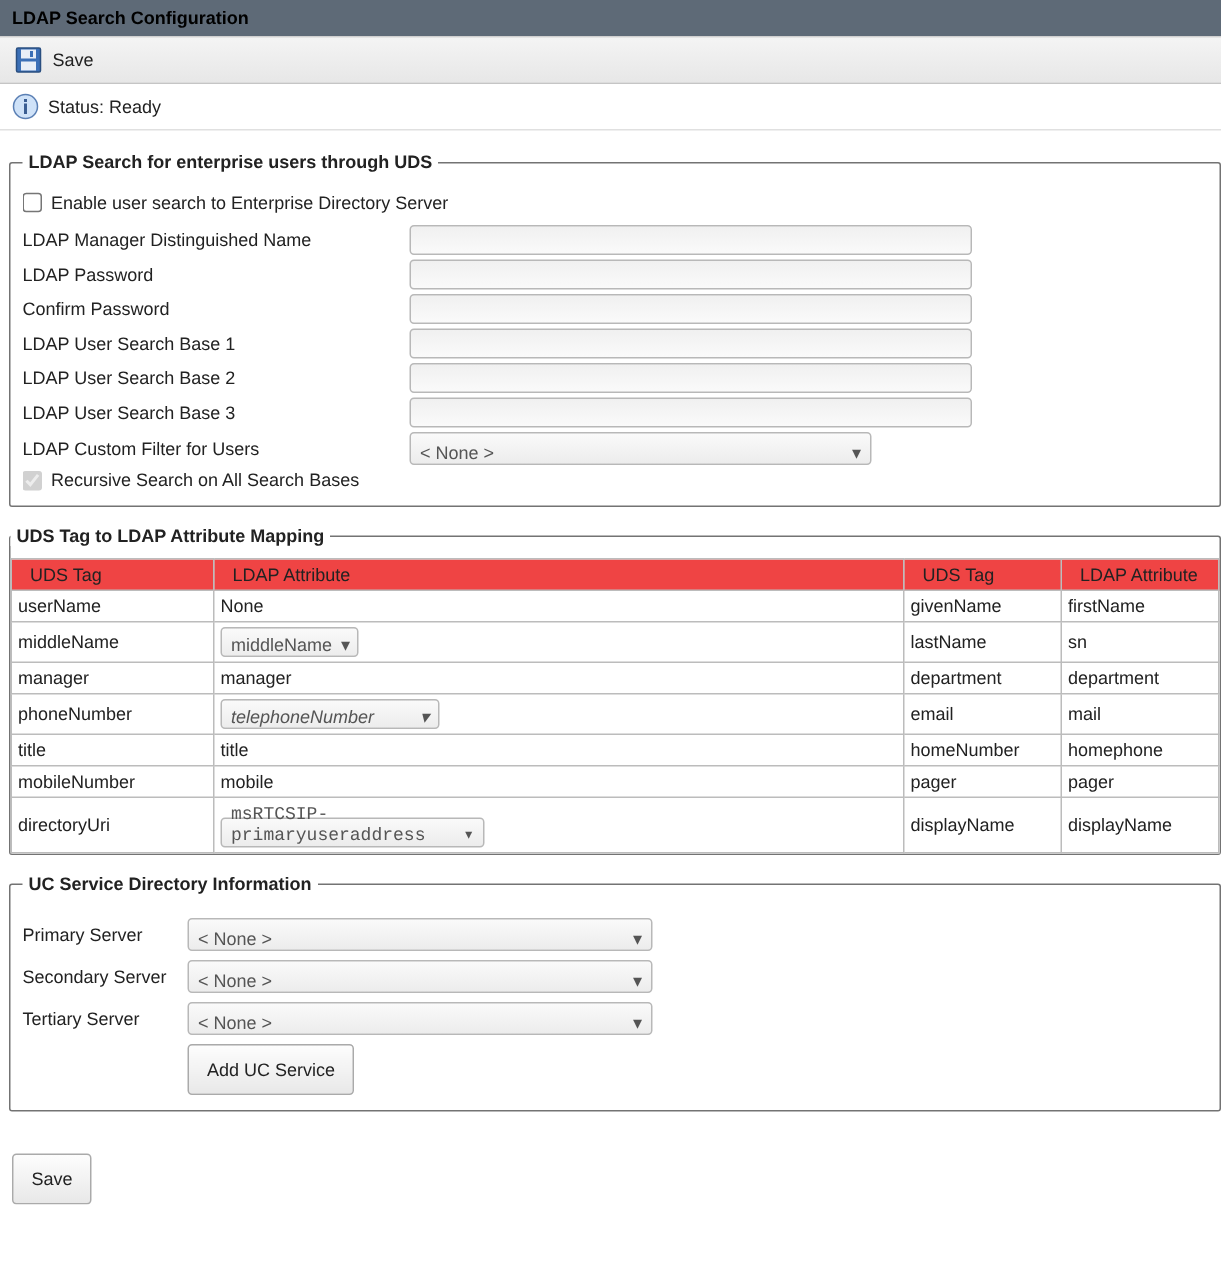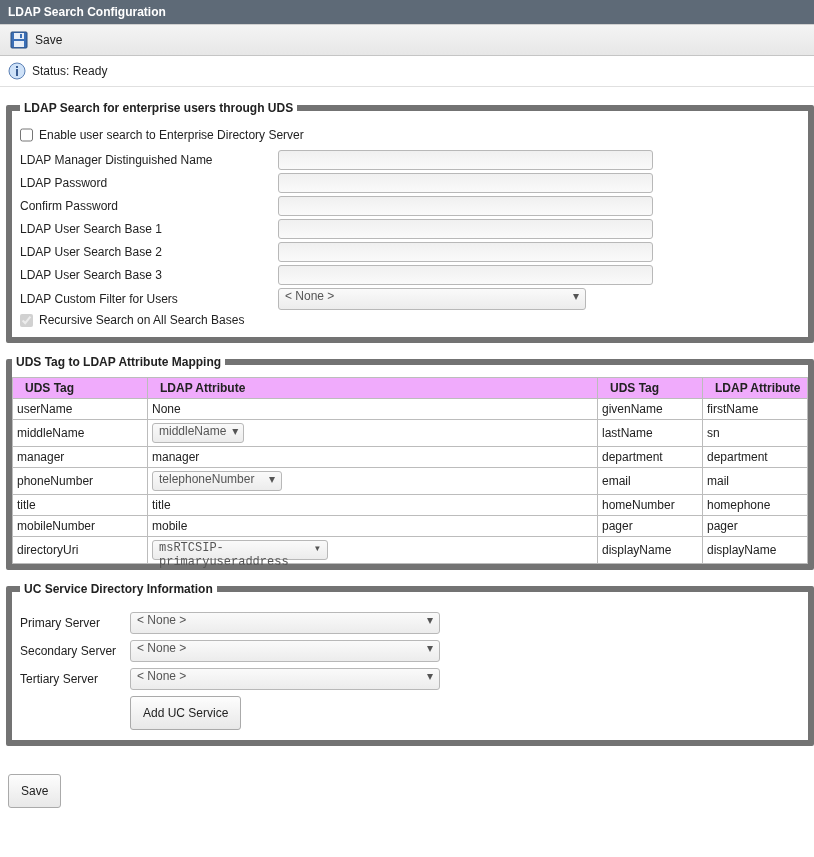--- a/index.html
+++ b/index.html
@@ -5,21 +5,21 @@
     * { box-sizing: border-box; margin: 0; padding: 0; }
     html, body {
       font-family: Arial, Helvetica, sans-serif;
       font-size: 12px;
       color: #222;
       background: #fff;
       width: 814px;
     }
     .titlebar {
       background: #5e6a77;
-      color: #ffffff;
+      color: #000000;
       font-weight: bold;
       padding: 5px 8px;
       font-size: 12px;
     }
     .toolbar {
       background: linear-gradient(#f4f4f4, #e7e7e7);
       border-top: 1px solid #d0d0d0;
       border-bottom: 1px solid #c5c5c5;
       padding: 4px 8px;
       display: flex;
@@ -43,21 +43,21 @@
     }
     .info-icon {
       width: 18px; height: 18px;
       display: flex; align-items: center; justify-content: center;
       margin-right: 6px;
     }
     .content {
       padding: 6px 0 10px 6px;
     }
     fieldset {
-      border: 6px solid #737373;
+      border: 1px solid #737373;
       border-radius: 2px;
       margin: 8px 0 12px 0;
       padding: 10px 8px 10px 8px;
       position: relative;
     }
     legend {
       font-weight: bold;
       font-size: 12px;
       padding: 0 4px;
       background: #fff;
@@ -81,21 +81,21 @@
       width: 375px;
       height: 20px;
       border: 1px solid #b8b8b8;
       border-radius: 3px;
       background: linear-gradient(#f0f0f0, #fafafa);
       padding: 0 6px;
       font-size: 12px;
     }
     .select {
       display: inline-flex;
-      align-items: flex-start;
+      align-items: flex-end;
       justify-content: space-between;
       height: 22px;
       border: 1px solid #b8b8b8;
       border-radius: 3px;
       background: linear-gradient(#fafafa, #ececec);
       padding: 0 6px;
       font-size: 12px;
       color: #555;
       cursor: pointer;
     }
@@ -115,36 +115,36 @@
       margin-top: 4px;
     }
     table.mapping th, table.mapping td {
       border: 1px solid #bcbcbc;
       padding: 3px 4px;
       text-align: left;
       font-size: 12px;
       background: #fff;
     }
     table.mapping th {
-      background: #f0abfc;
-      font-weight: bold;
+      background: #ef4444;
+      font-weight: normal;
       padding-left: 12px;
     }
     .col-tag1 { width: 135px; }
     .col-attr1 { }
     .col-tag2 { width: 105px; }
     .col-attr2 { width: 105px; }
 
     .select.small {
       height: 20px;
       padding: 0 6px;
       display: inline-flex;
     }
     .w-mn { width: 92px; }
-    .w-tel { width: 130px; }
+    .w-tel { width: 146px; font-style: italic; }
     .w-ms { width: 176px; font-family: Liberation Mono, monospace; }
 
     .uc-row {
       display: flex;
       align-items: center;
       margin: 6px 0;
     }
     .uc-row label { width: 110px; }
 
     .btn {

